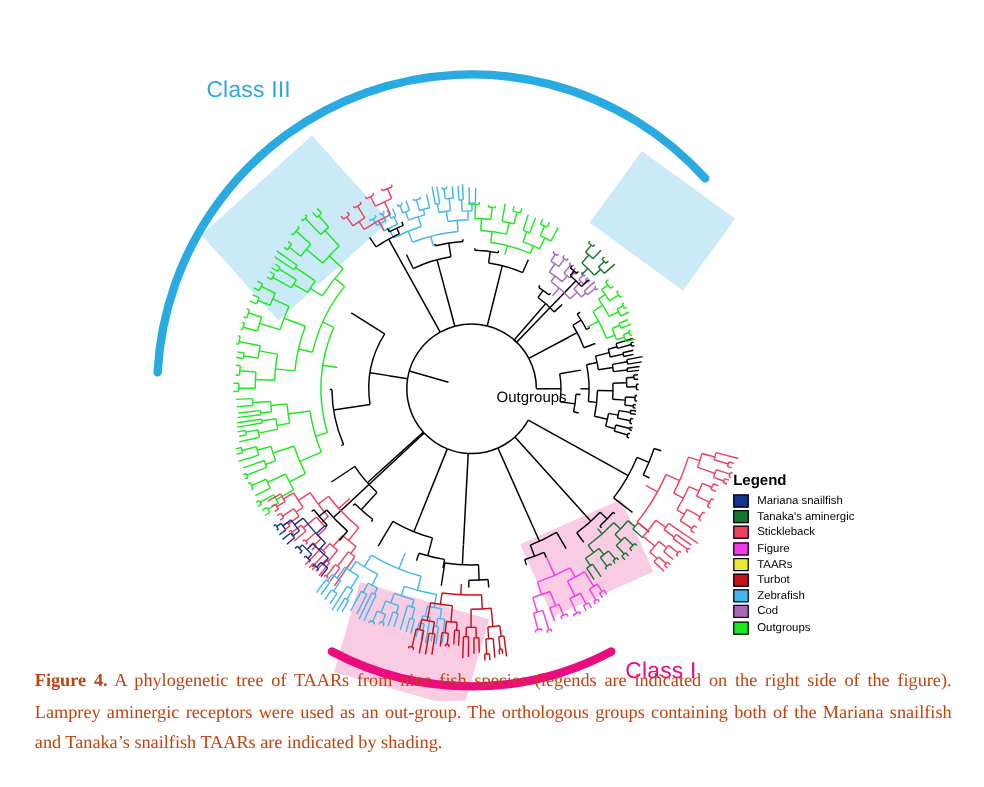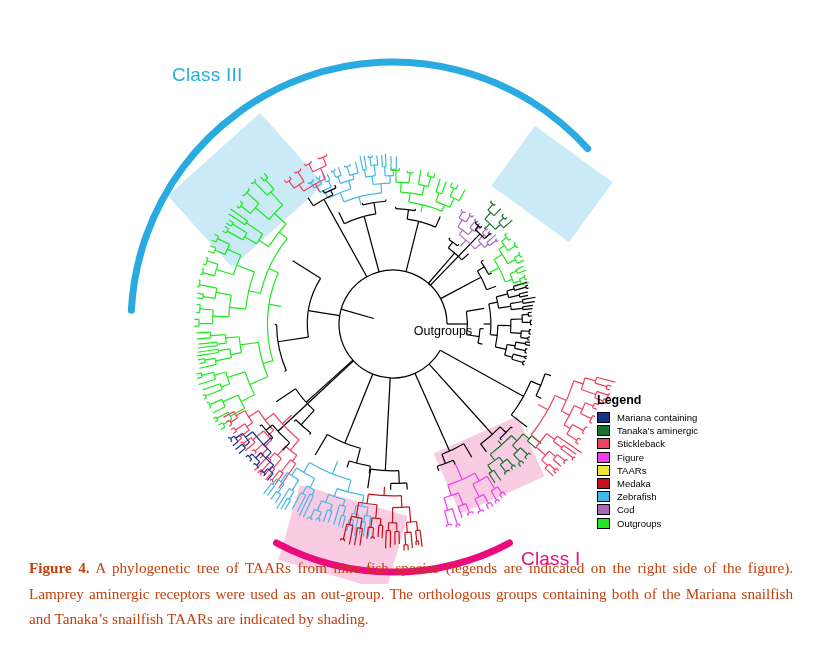--- a/index.html
+++ b/index.html
@@ -23,21 +23,21 @@
   }
   .label-outgroups{
     font-family:"Liberation Sans", sans-serif;
     font-size:12.5px;
     fill:#000;
   }
 
   
   #legend-box{
     position:absolute;
-    left:597px;
+    left:611px;
     top:393px;
     width:104px;
   }
   #legend-title{
     font-family:"Liberation Sans", sans-serif;
     font-size:12.5px;
     font-weight:bold;
     color:#000;
     margin:0 0 4px 0;
     line-height:14px;
@@ -1058,41 +1058,41 @@
       <text id="lbl-class1" class="label-class" x="521" y="541" fill="#EC0B7F">Class I</text>
       <text id="lbl-outgroups" class="label-outgroups" x="443" y="311" text-anchor="middle" fill="#000000">Outgroups</text>
     </svg>
   </div>
 
   <div id="legend-box">
     <div id="legend-title">Legend</div>
     <div id="legend-rows">
         <div class="legend-row">
           <span class="legend-swatch" style="background: rgb(22, 50, 140);"></span>
-          <span class="legend-label">Mariana containing</span>
+          <span class="legend-label">Mariana snailfish</span>
         </div>
         <div class="legend-row">
           <span class="legend-swatch" style="background: rgb(23, 117, 47);"></span>
           <span class="legend-label">Tanaka's aminergic</span>
         </div>
         <div class="legend-row">
           <span class="legend-swatch" style="background: rgb(238, 64, 96);"></span>
           <span class="legend-label">Stickleback</span>
         </div>
         <div class="legend-row">
           <span class="legend-swatch" style="background: rgb(242, 60, 232);"></span>
           <span class="legend-label">Figure</span>
         </div>
         <div class="legend-row">
           <span class="legend-swatch" style="background: rgb(237, 232, 51);"></span>
           <span class="legend-label">TAARs</span>
         </div>
         <div class="legend-row">
           <span class="legend-swatch" style="background: rgb(198, 16, 27);"></span>
-          <span class="legend-label">Medaka</span>
+          <span class="legend-label">Turbot</span>
         </div>
         <div class="legend-row">
           <span class="legend-swatch" style="background: rgb(69, 182, 232);"></span>
           <span class="legend-label">Zebrafish</span>
         </div>
         <div class="legend-row">
           <span class="legend-swatch" style="background: rgb(168, 104, 184);"></span>
           <span class="legend-label">Cod</span>
         </div>
         <div class="legend-row">

